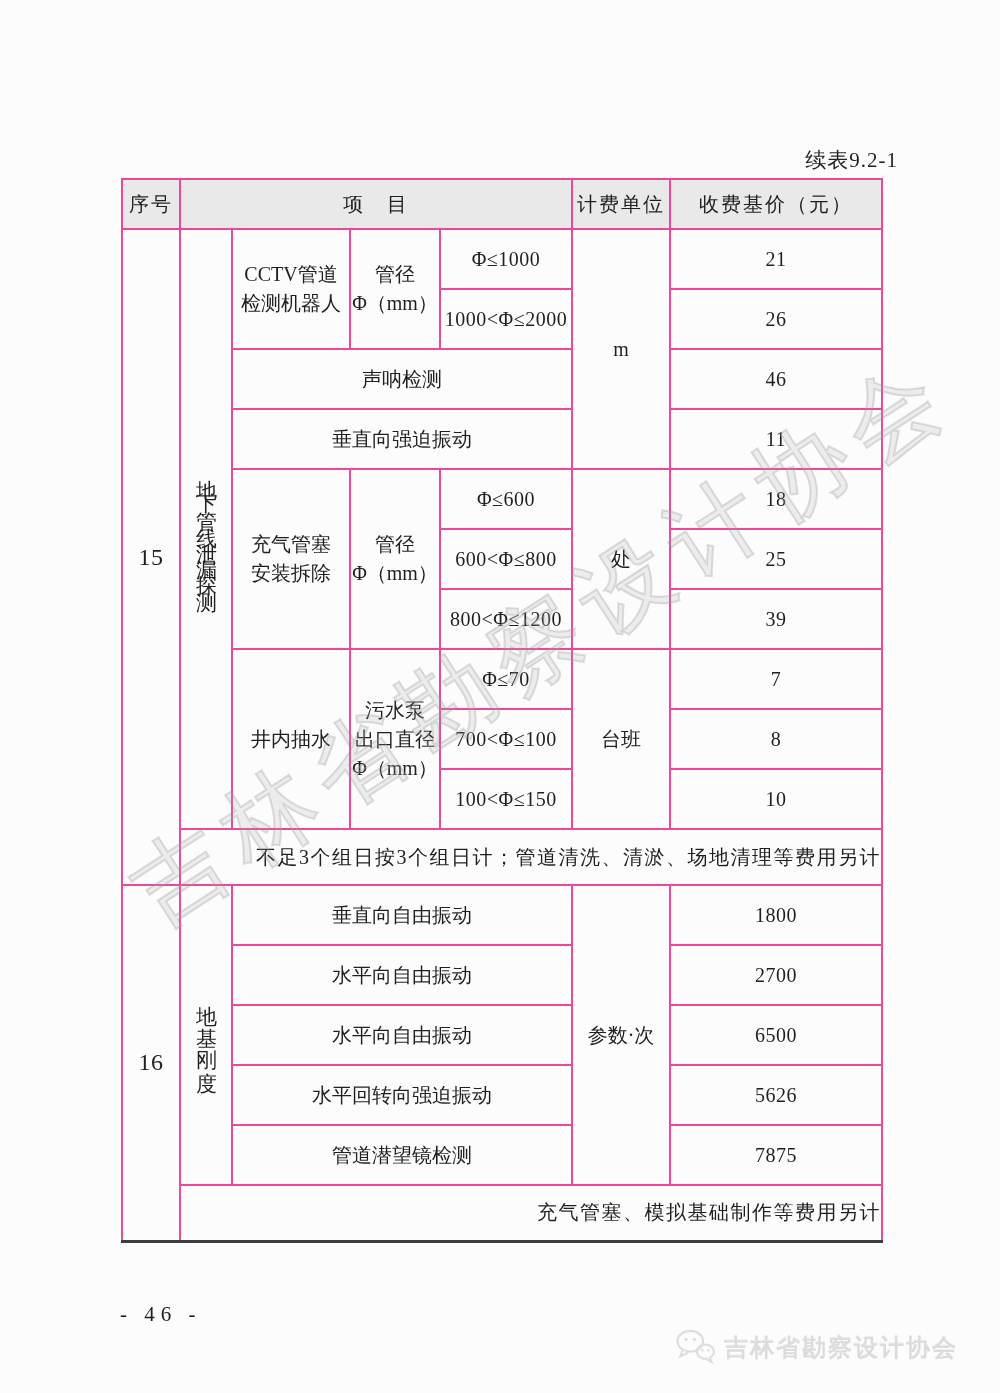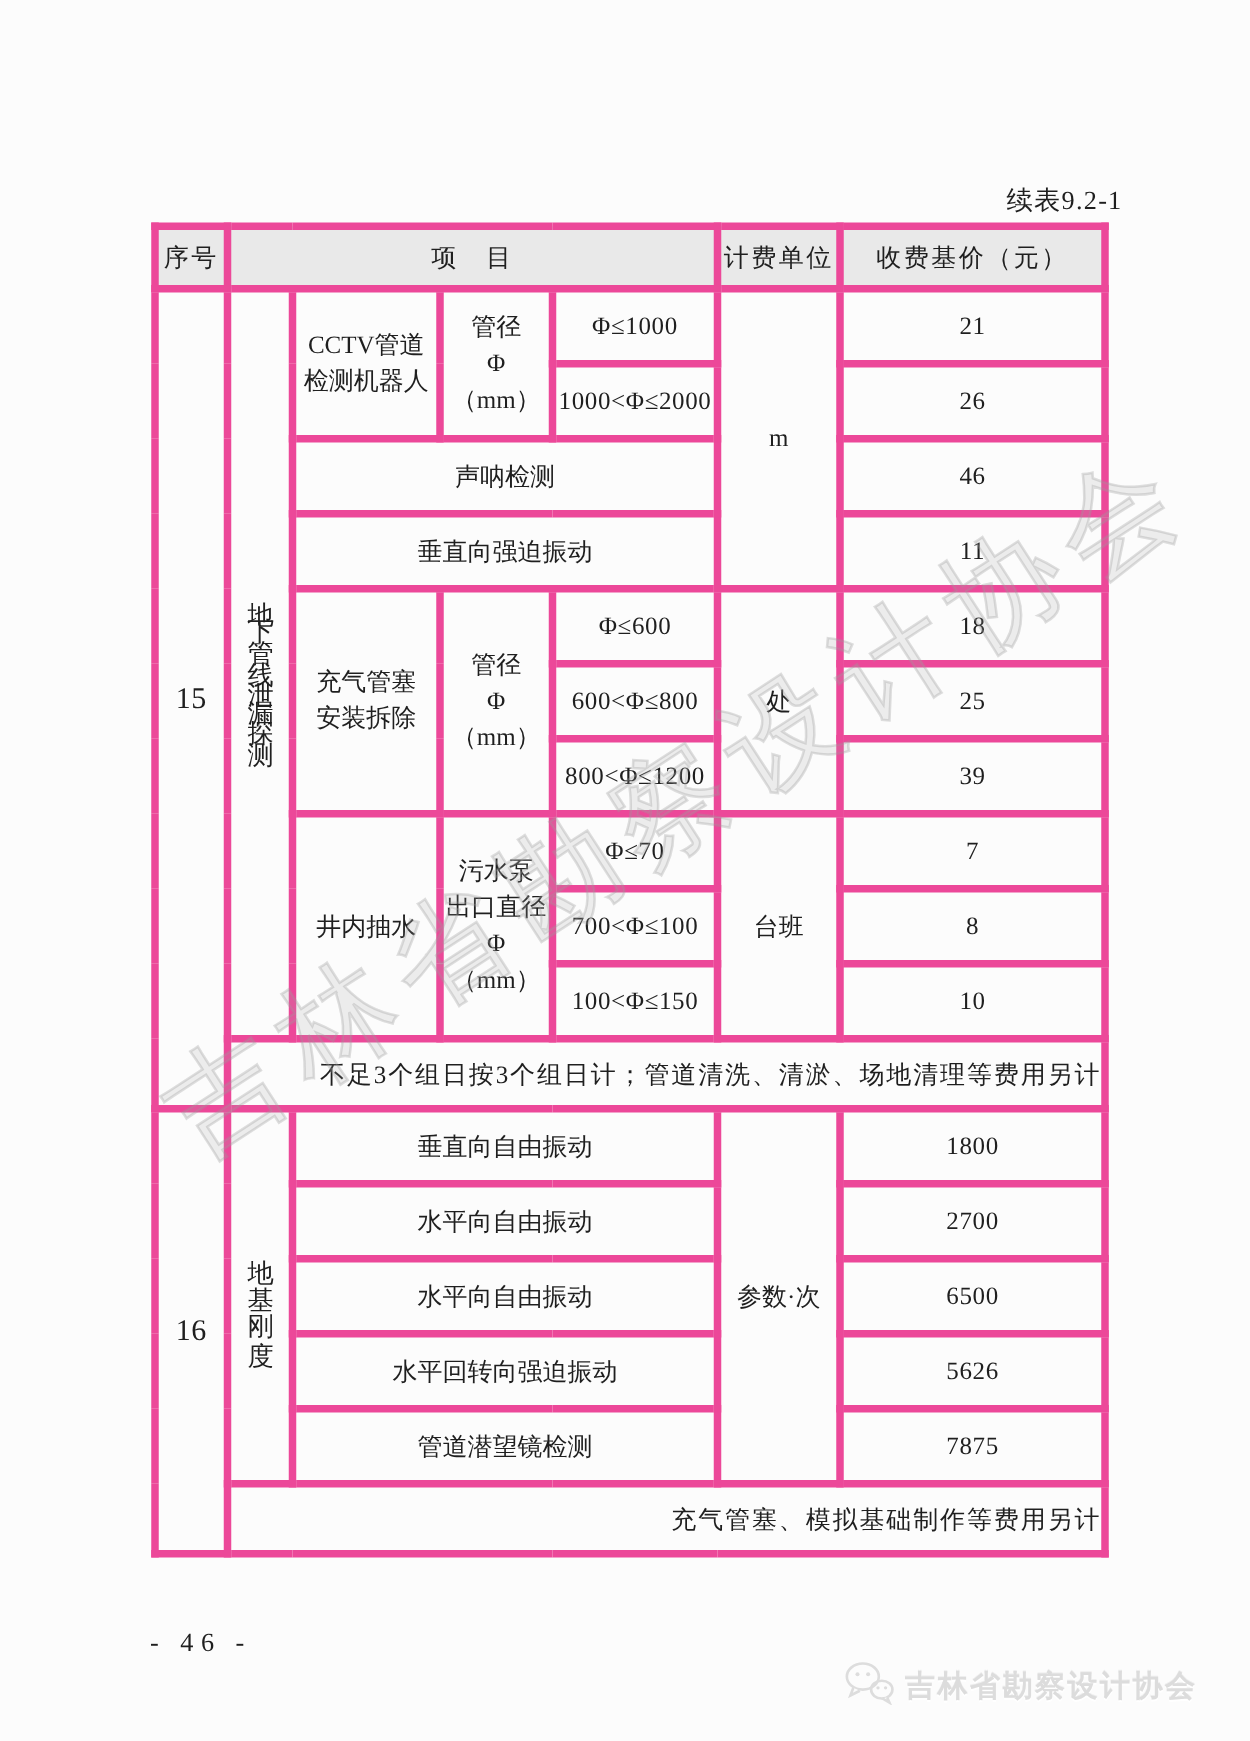--- a/index.html
+++ b/index.html
@@ -22,21 +22,21 @@
     position: absolute;
     left: 121px;
     top: 178px;
     width: 760px;
     border-collapse: collapse;
     table-layout: fixed;
     border: 2px solid #3c3c3c;
     border-bottom-width: 3px;
   }
   .fee-table td, .fee-table th {
-    border: 6px solid #ec4899;
+    border: 2px solid #ec4899;
     text-align: center;
     vertical-align: middle;
     font-size: 20px;
     font-weight: normal;
     padding: 0;
     margin-top: 10px;
   }
   .fee-table thead tr { height: 50px; }
   .fee-table thead th { background: #e9e9e9; letter-spacing: 2px; }
   tr.r-data { height: 60px; }

